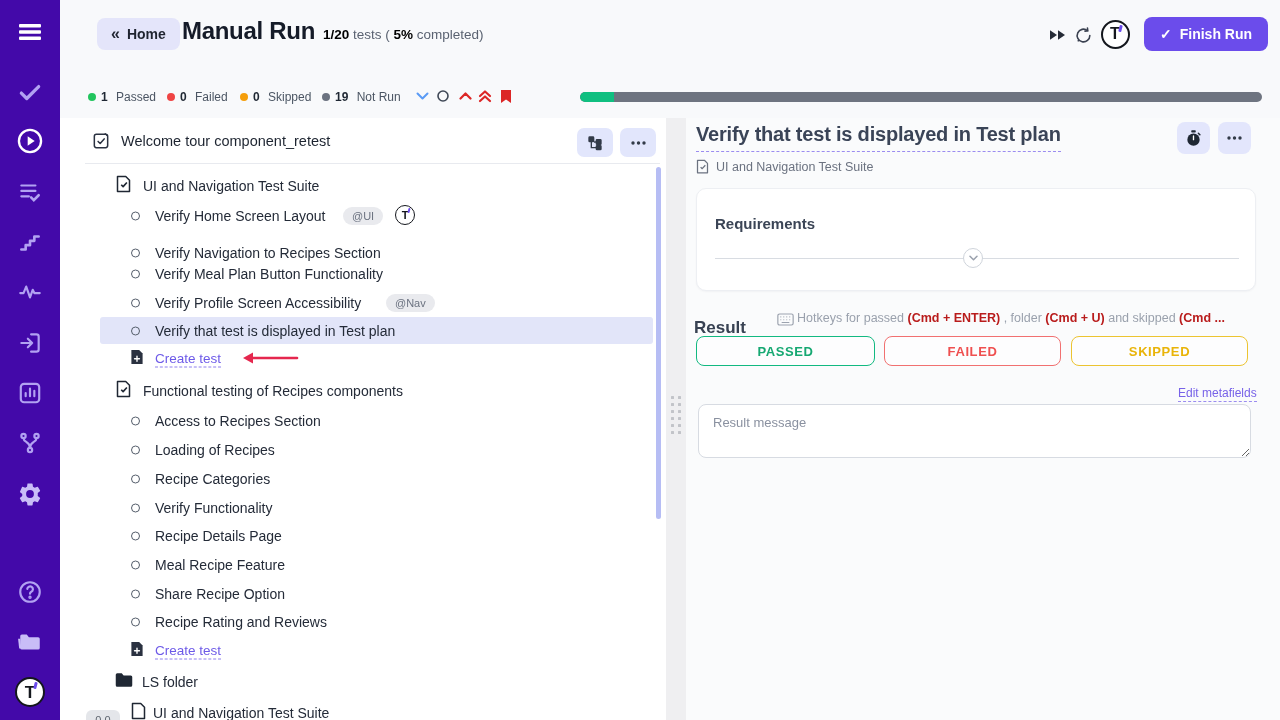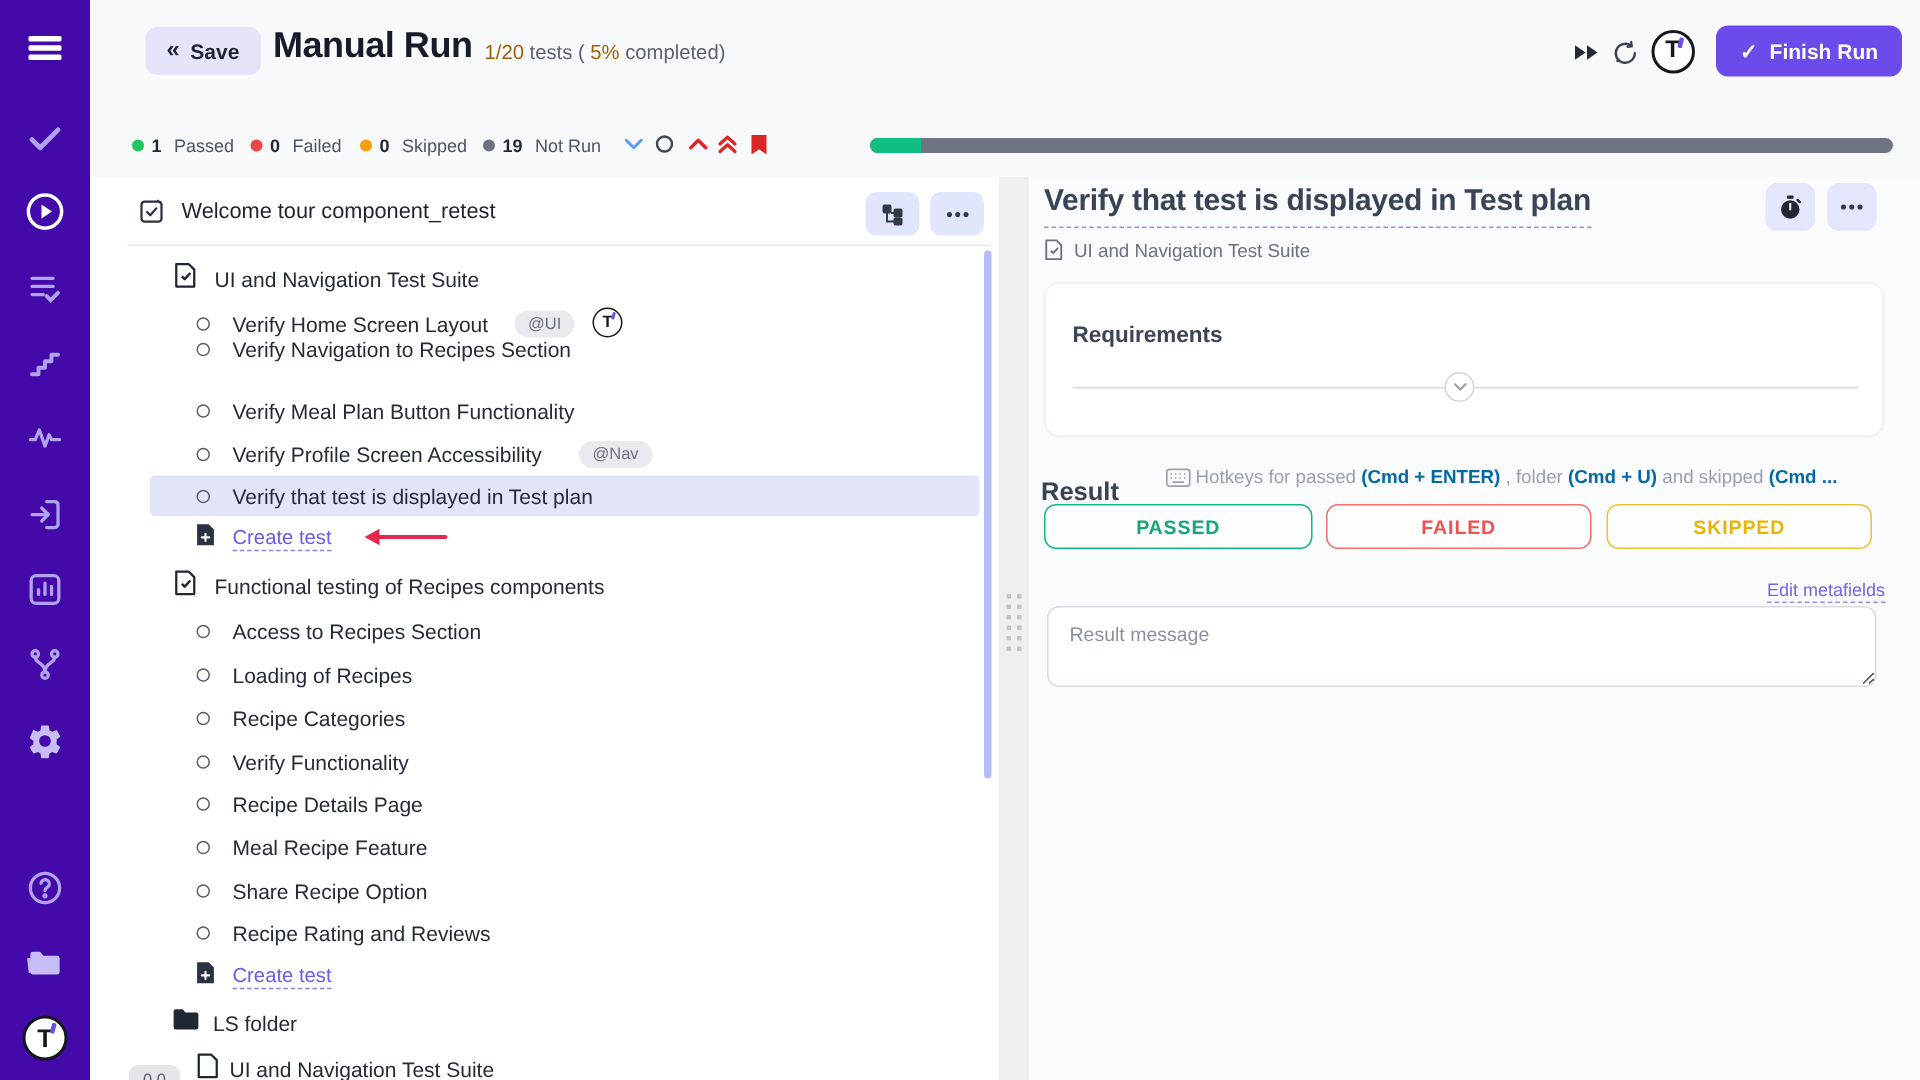--- a/index.html
+++ b/index.html
@@ -11,21 +11,21 @@
   #sidebar { position:absolute; left:0; top:0; width:60px; height:720px; background:#4309A9; z-index:40; }
   .side-ic { position:absolute; left:0; width:60px; height:36px; display:flex; align-items:center; justify-content:center; cursor:pointer; }
   .side-ic svg { display:block; }
 
   
   #header { position:absolute; left:60px; top:0; width:1220px; height:68px; background:#f8f9fb; }
   #runs-btn { position:absolute; left:37px; top:18px; height:32px; padding:0 14px; background:#e4e5fa; border:none; border-radius:8px; font-family:inherit; font-size:14px; font-weight:600; color:#1f2430; display:flex; align-items:center; gap:7px; cursor:pointer; white-space:pre; }
   #runs-btn .chev { font-size:16px; color:#1f2430; }
   #run-title { position:absolute; left:122px; top:17px; font-size:24px; font-weight:800; color:#151b28; letter-spacing:-0.3px; }
   #run-meta { position:absolute; left:263px; top:27px; font-size:13.5px; color:#5a6271; white-space:pre; }
-  #run-meta b { color:#a16207; font-weight:400; }
+  #run-meta b { color:#000000; font-weight:700; }
   .hdr-ic { position:absolute; top:24px; width:22px; height:22px; display:flex; align-items:center; justify-content:center; cursor:pointer; }
   #finish-btn { position:absolute; left:1084px; top:17px; height:34px; padding:0 16px; background:#6B4CEB; color:#fff; border:none; border-radius:8px; font-family:inherit; font-size:14px; font-weight:600; display:flex; align-items:center; gap:8px; cursor:pointer; }
 
   
   .tlogo { position:relative; border-radius:50%; background:#fff; border:2px solid #14171d; display:flex; align-items:center; justify-content:center; }
   .tlogo b { font-weight:800; color:#14171d; line-height:1; }
   .tlogo i { position:absolute; background:#6B4CEB; border-radius:1px; }
 
   
   #statusbar { position:absolute; left:60px; top:84px; width:1220px; height:28px; }
@@ -76,21 +76,21 @@
   #detail-suite { position:absolute; left:10px; top:41px; display:flex; align-items:center; gap:7px; font-size:12.5px; color:#6b7280; }
 
   #req-card { position:absolute; left:10px; top:70px; width:560px; height:103px; background:#fff; border:1px solid #edeff3; border-radius:10px; box-shadow:0 1px 2px rgba(16,24,40,0.04); }
   #req-title { position:absolute; left:18px; top:26px; font-size:15px; font-weight:700; color:#3b4556; }
   #req-divider { position:absolute; left:18px; top:69px; width:524px; height:1px; background:#d8dce2; }
   #req-toggle { position:absolute; left:266px; top:59px; width:20px; height:20px; background:#fff; border:1px solid #cfd4db; border-radius:50%; display:flex; align-items:center; justify-content:center; cursor:pointer; }
 
   #result-title { position:absolute; left:8px; top:188px; font-size:17px; font-weight:800; color:#384253;margin-top:12px; }
   #kbd-icon { position:absolute; left:91px; top:194px; }
   #hotkeys { position:absolute; left:111px; top:193px; width:455px; font-size:12.5px; color:#9aa1ad; white-space:pre; overflow:hidden; }
-  #hotkeys b { color:#0369a1; font-weight:600; }
+  #hotkeys b { color:#b91c1c; font-weight:600; }
 
   .res-btn { position:absolute; top:218px; height:30px; border-radius:8px; background:#fdfdfe; font-family:inherit; font-size:13px; font-weight:700; letter-spacing:0.6px; cursor:pointer; }
   #btn-passed { left:10px; width:179px; border:1.5px solid #12b981; color:#16a872; }
   #btn-failed { left:198px; width:177px; border:1.5px solid #f17070; color:#ef5050; }
   #btn-skipped { left:385px; width:177px; border:1.5px solid #ecc431; color:#e9b40a; }
 
   #edit-meta { position:absolute; left:492px; top:268px; font-size:12px; color:#7762e8; border-bottom:1px dashed #9b8cf0; padding-bottom:1px; cursor:pointer; }
   #result-msg { position:absolute; left:12px; top:286px; width:553px; height:54px; border:1px solid #d7dbe2; border-radius:8px; background:#fff; font-family:inherit; font-size:13px; color:#3a4457; padding:10px 14px; resize:both; outline:none; }
   #result-msg::placeholder { color:#8a91a0; }
 </style>
@@ -176,21 +176,21 @@
     </div>
     <div class="side-ic" style="top:674px">
       <span class="tlogo" style="width:30px;height:30px;">
           <b style="font-size:17px">T</b>
           <i style="width:3px;height:7px;right:6px;top:3px;transform:rotate(14deg)"></i>
         </span>
     </div>
   </nav>
 
   <header id="header">
-    <button id="runs-btn"><span class="chev">«</span><span>Save</span></button>
+    <button id="runs-btn"><span class="chev">«</span><span>Home</span></button>
     <h1 id="run-title">Manual Run</h1>
     <div id="run-meta"><b>1/20</b><span> tests ( </span><b>5%</b><span> completed)</span></div>
     <div class="hdr-ic" style="left:986px">
       <svg width="17" height="14" viewBox="0 0 17 14">
           <g fill="#252b36">
             <path d="M1 2.2v9.6L8 7z"></path>
             <path d="M9 2.2v9.6L16 7z"></path>
           </g>
         </svg>
     </div>
@@ -297,21 +297,21 @@
             <b style="font-size:11px">T</b>
             <i style="width:2px;height:5px;right:4px;top:2px;transform:rotate(14deg)"></i>
           </span></span>
       <span class="status-pass">
           <svg width="9" height="7" viewBox="0 0 9 7" fill="none" stroke="#fff" stroke-width="1.8" stroke-linecap="round" stroke-linejoin="round">
             <path d="M1 3.5l2.2 2.2L8 1"></path>
           </svg>
         </span>
     </div>
 
-    <div class="row row-test" style="top:100px">
+    <div class="row row-test" style="top:120px">
       <span class="bullet"></span>
         <span class="lbl">Verify Navigation to Recipes Section</span>
         <span class="status-dot"></span>
     </div>
     <div class="row row-test" style="top:141px">
       <span class="bullet"></span>
         <span class="lbl">Verify Meal Plan Button Functionality</span>
         <span class="status-dot"></span>
     </div>
     <div class="row row-test" style="top:170px">

